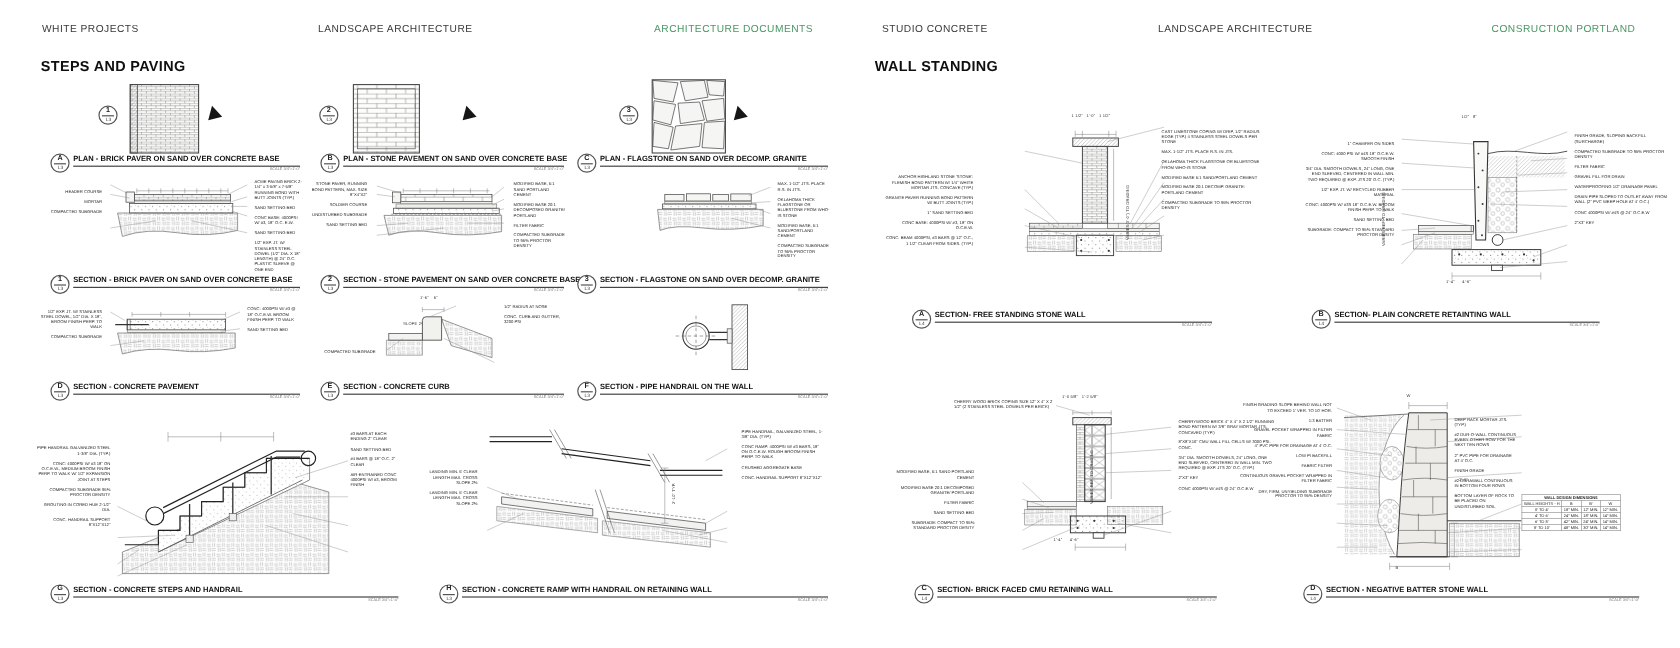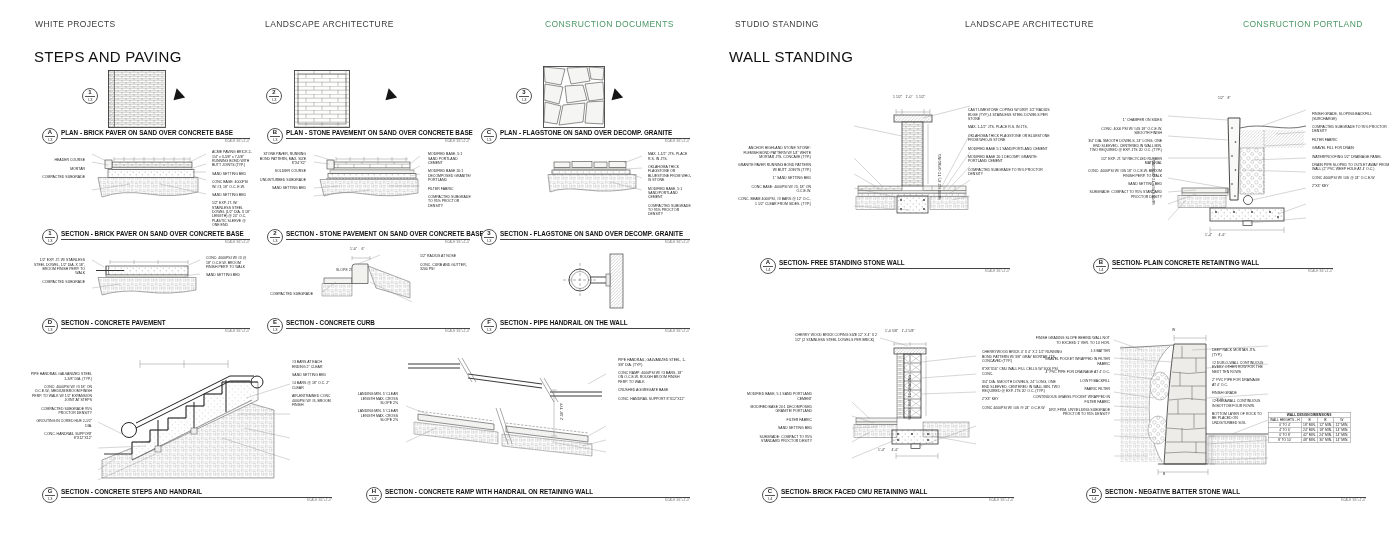--- a/index.html
+++ b/index.html
@@ -1,21 +1,21 @@
 <!DOCTYPE html>
 <html><head>
 <meta charset="utf-8">
 <style>
   html,body{margin:0;padding:0}
   body{width:1400px;height:540px;background:#ffffff;position:relative;overflow:hidden;
        font-family:"Liberation Sans",sans-serif;color:#1d1d1d;--accent:#4a9765}
   .abs{position:absolute}
   .t-hdr{position:absolute;font-size:8.5px;letter-spacing:.4px;color:#3a3a3a;white-space:nowrap}
   .t-hdr.accent{color:var(--accent)}
-  .sheet-title{position:absolute;font-size:15px;font-weight:400;letter-spacing:.3px;color:#0f0f0f;white-space:nowrap}
+  .sheet-title{position:absolute;font-size:12px;font-weight:700;letter-spacing:.3px;color:#0f0f0f;white-space:nowrap}
   .tbar{position:absolute;display:flex;gap:3px;align-items:flex-start}
   .mk{width:16px;height:16px;min-width:16px;border:1px solid #555;border-radius:50%;background:#fff;
       display:flex;flex-direction:column;align-items:center;justify-content:center;box-sizing:border-box}
   .mk .a{font-size:6px;font-weight:700;line-height:7px;border-bottom:.7px solid #555;width:10px;text-align:center;color:#222}
   .mk .b{font-size:6px;line-height:6px;transform:scale(.66);color:#333}
   .tb-main{flex:1;min-width:0}
   .tb-title{font-size:6.3px;font-weight:700;color:#111;border-bottom:.9px solid #444;padding:1px 0 2px;white-space:nowrap}
   .tb-scale{font-size:6.4px;color:#777;text-align:right;transform:scale(.5);transform-origin:100% 0}
   .anns{position:absolute;display:flex;flex-direction:column;gap:8px;font-size:7px;line-height:1.25;
         color:#1d1d1d;transform:scale(.5);transform-origin:0 0}
@@ -63,21 +63,21 @@
       </pattern>
 <pattern id="pCMU" width="12" height="9" patternUnits="userSpaceOnUse">
         <rect x=".5" y=".5" width="11" height="8" fill="#fff" stroke="#8a8a8a" stroke-width=".45"></rect>
         <path d="M.5 .5L11.5 8.5M11.5 .5L.5 8.5" stroke="#8a8a8a" stroke-width=".4"></path>
       </pattern>
 </defs>
 </svg>
 
 <div class="t-hdr" style="left:35px;top:19px">WHITE PROJECTS</div>
 <div class="t-hdr" style="left:265px;top:19px">LANDSCAPE ARCHITECTURE</div>
-<div class="t-hdr accent" style="left:545px;top:19px">CONSRUCTION DOCUMENTS</div>
+<div class="t-hdr accent" style="left:545px;top:19px">ARCHITECTURE DOCUMENTS</div>
 <div class="sheet-title" style="left:34px;top:48px">STEPS AND PAVING</div>
 
 <div class="mk abs" style="left:82px;top:88px">
     <span class="a">1</span>
     <span class="b">L3</span>
   </div>
 <svg class="draw" style="left:108px;top:70px" width="58" height="58">
   <rect x=".5" y=".5" width="57" height="57" fill="url(#pBrick)" stroke="#444" stroke-width=".9"></rect>
   <rect x=".5" y=".5" width="6" height="57" fill="url(#pDiag)" stroke="#444" stroke-width=".6"></rect>
 </svg>
@@ -403,21 +403,21 @@
   <div class="mk">
       <span class="a">H</span>
       <span class="b">L3</span>
     </div>
   <div class="tb-main">
       <div class="tb-title">SECTION - CONCRETE RAMP WITH HANDRAIL ON RETAINING WALL</div>
       <div class="tb-scale">SCALE 3/4"=1'-0"</div>
     </div>
 </div>
 
-<div class="t-hdr" style="left:735px;top:19px">STUDIO STANDING</div>
+<div class="t-hdr" style="left:735px;top:19px">STUDIO CONCRETE</div>
 <div class="t-hdr" style="left:965px;top:19px">LANDSCAPE ARCHITECTURE</div>
 <div class="t-hdr accent" style="left:1243px;top:19px">CONSRUCTION PORTLAND</div>
 <div class="sheet-title" style="left:729px;top:48px">WALL STANDING</div>
 
 <div class="dim" style="left:893px;top:95px">1 1/2"   1'-0"   1 1/2"</div>
 <div class="anns ra" style="left:737px;top:146px;width:148px">
     <div class="ann">ANCHOR HIGHLAND STONE 'STONE': FLEMISH BOND PATTERN W/ 1/4" WHITE MORTAR JTS. CONCAVE (TYP.)</div>
     <div class="ann">GRANITE PAVER RUNNING BOND PATTERN W/ BUTT JOINTS (TYP.)</div>
     <div class="ann">1" SAND SETTING BED</div>
     <div class="ann">CONC BASE: 4000PSI W/ #3, 18" ON O.C.E.W.</div>

